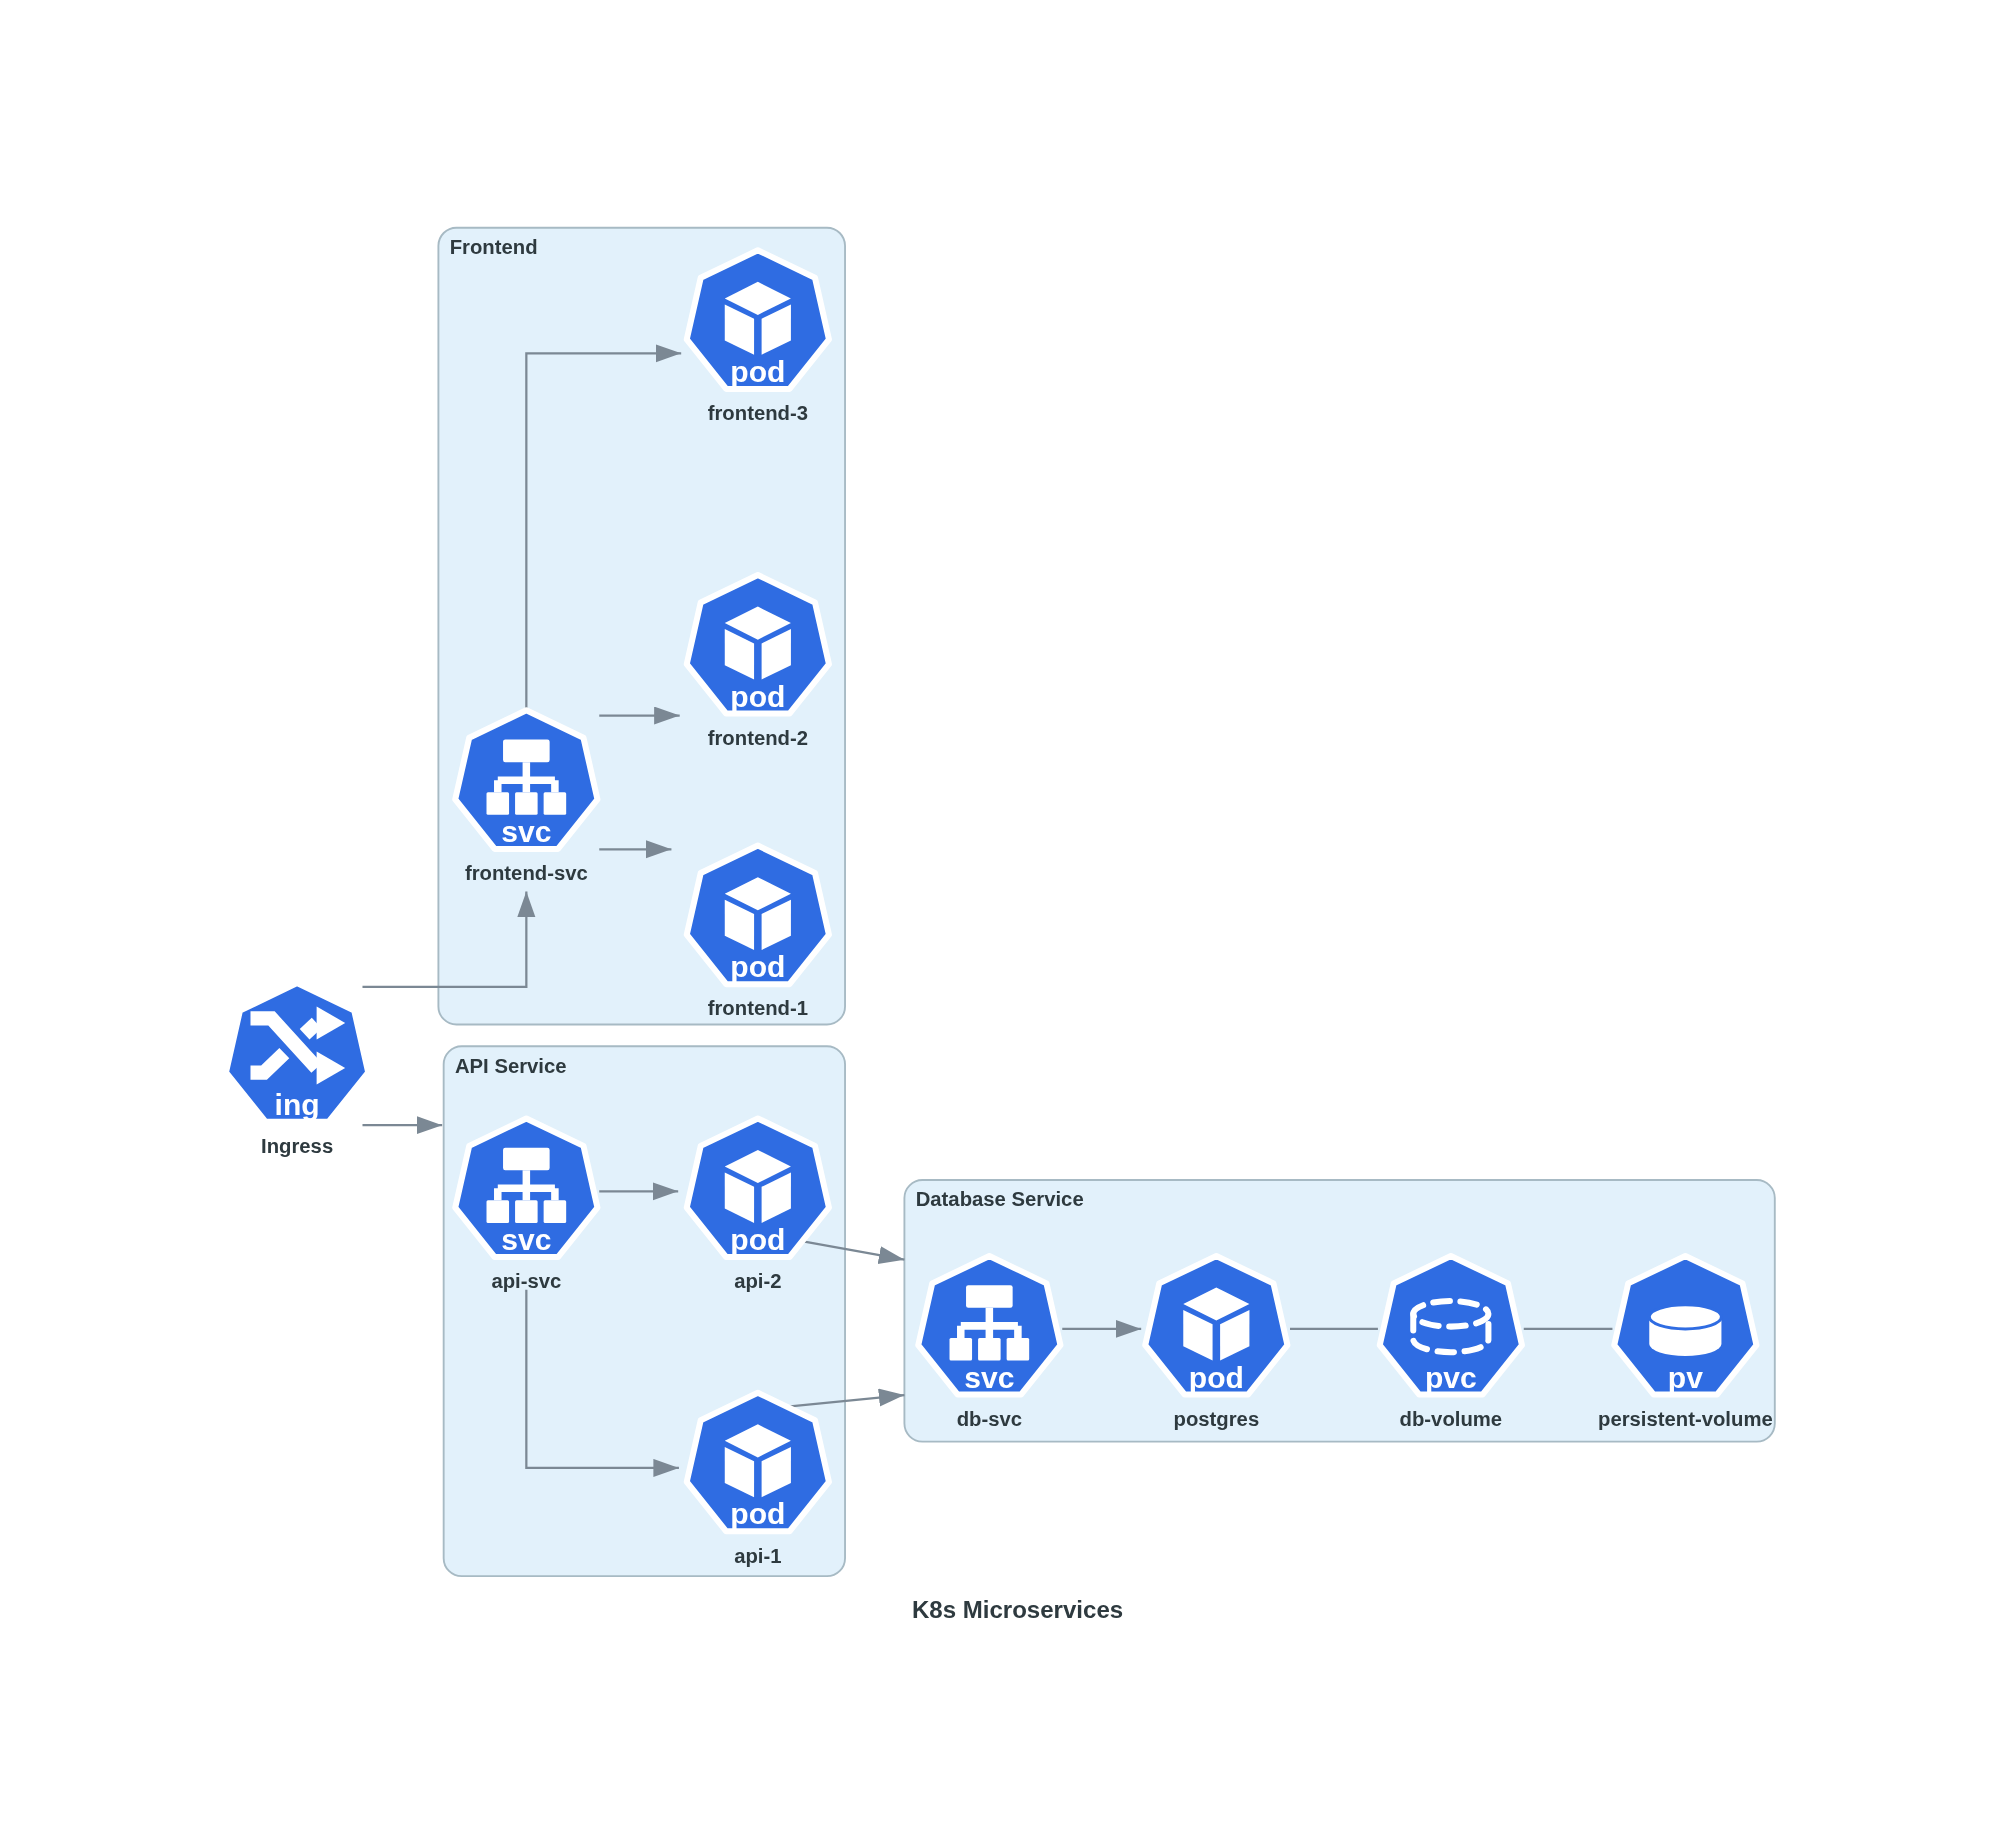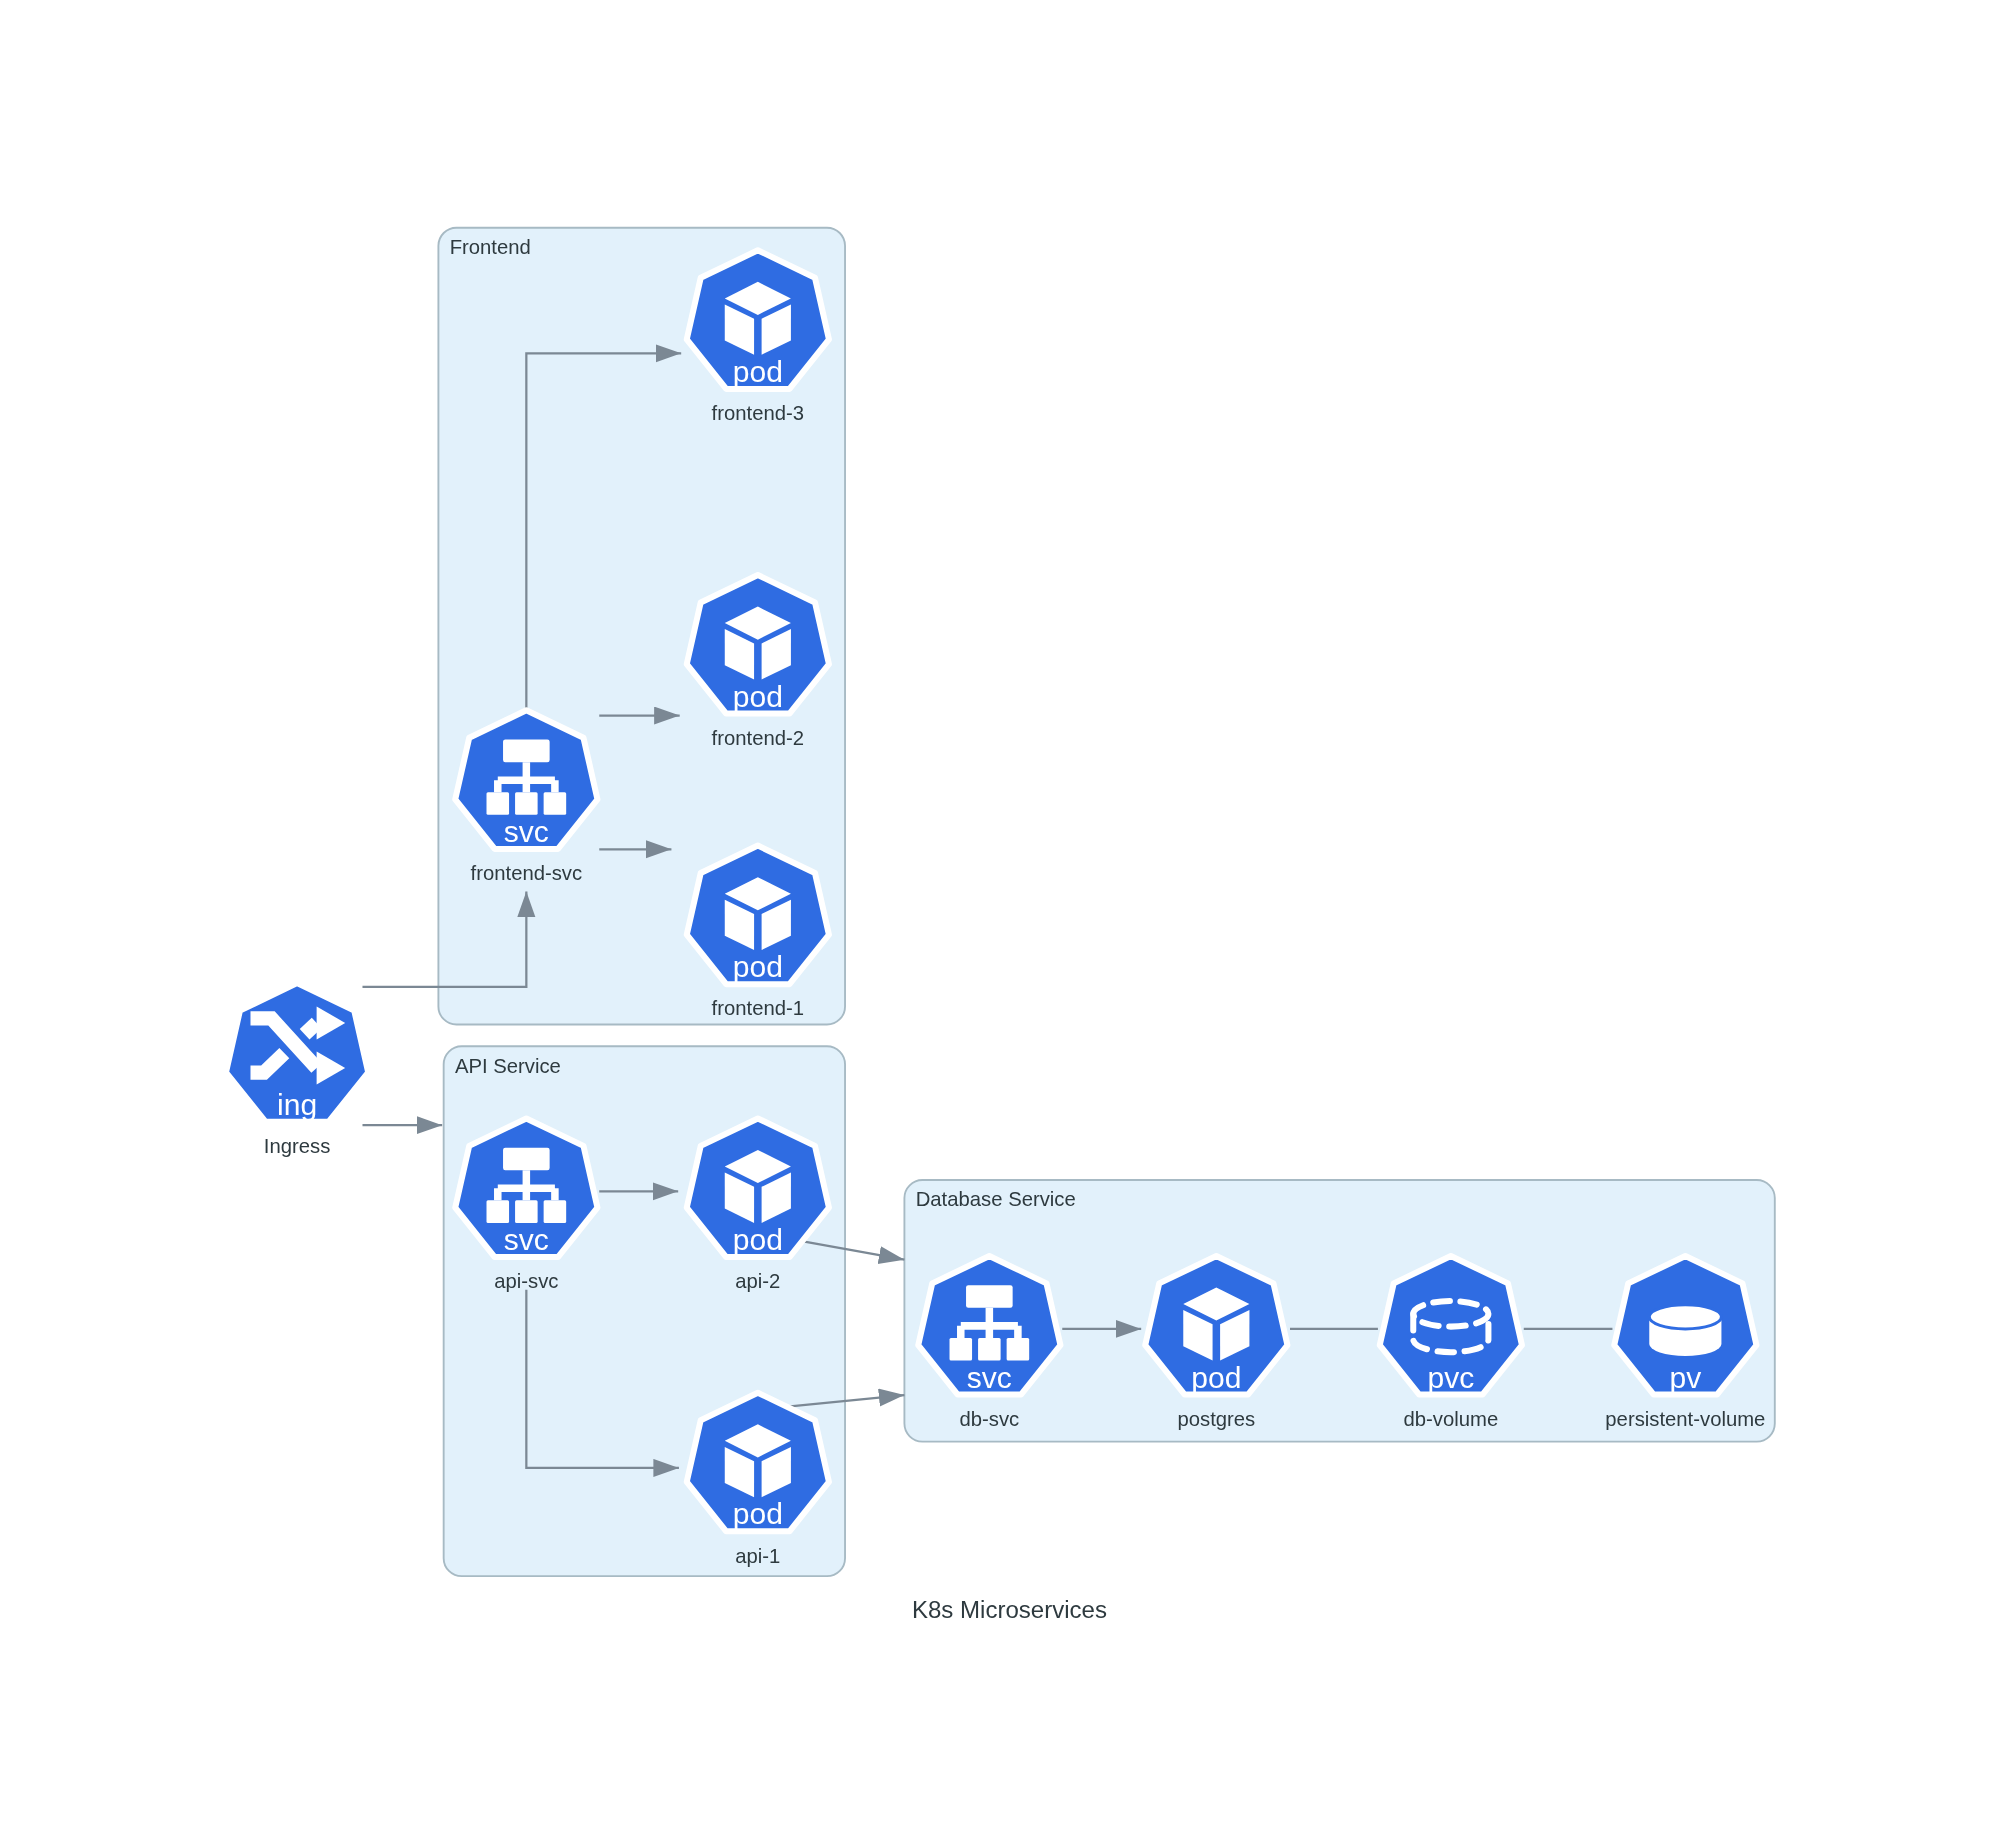--- a/index.html
+++ b/index.html
@@ -5,21 +5,21 @@
   :root{
     --node-fill:#2f6ce2;
     --group-fill:#e2f1fb;
     --group-border:#a7bac4;
     --connector:#7b8894;
     --label-text:#2e3a3f;
     --node-text:#ffffff;
   }
   html,body{margin:0;padding:0;background:#ffffff;}
   .canvas{width:2005px;height:1846px;position:relative;background:#ffffff;
-          font-family:"Liberation Sans", sans-serif;}
+          font-family:"Liberation Sans", sans-serif;font-weight:bold;}
   svg{display:block;}
   .hept{fill:var(--node-fill);stroke:#ffffff;stroke-width:8;stroke-linejoin:round;}
   .gbox{fill:var(--group-fill);stroke:var(--group-border);stroke-width:2.5;}
   .glabel{fill:var(--label-text);font-size:27px;font-family:"Liberation Sans",sans-serif;}
   .kind{fill:var(--node-text);font-size:40px;text-anchor:middle;font-family:"Liberation Sans",sans-serif;}
   .nlabel{fill:var(--label-text);font-size:27px;text-anchor:middle;font-family:"Liberation Sans",sans-serif;}
   .edge{stroke:var(--connector);stroke-width:3;fill:none;}
   .title-text{fill:var(--label-text);font-size:32px;font-family:"Liberation Sans",sans-serif;}
 </style>
 </head>

